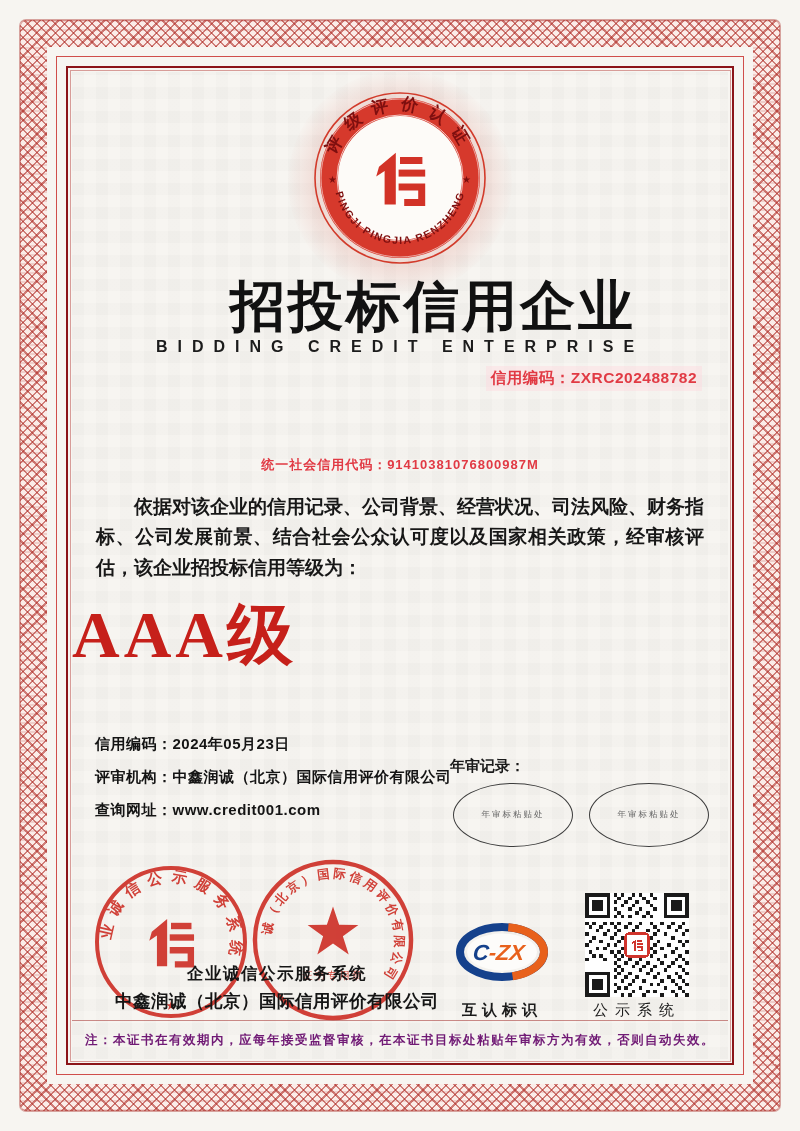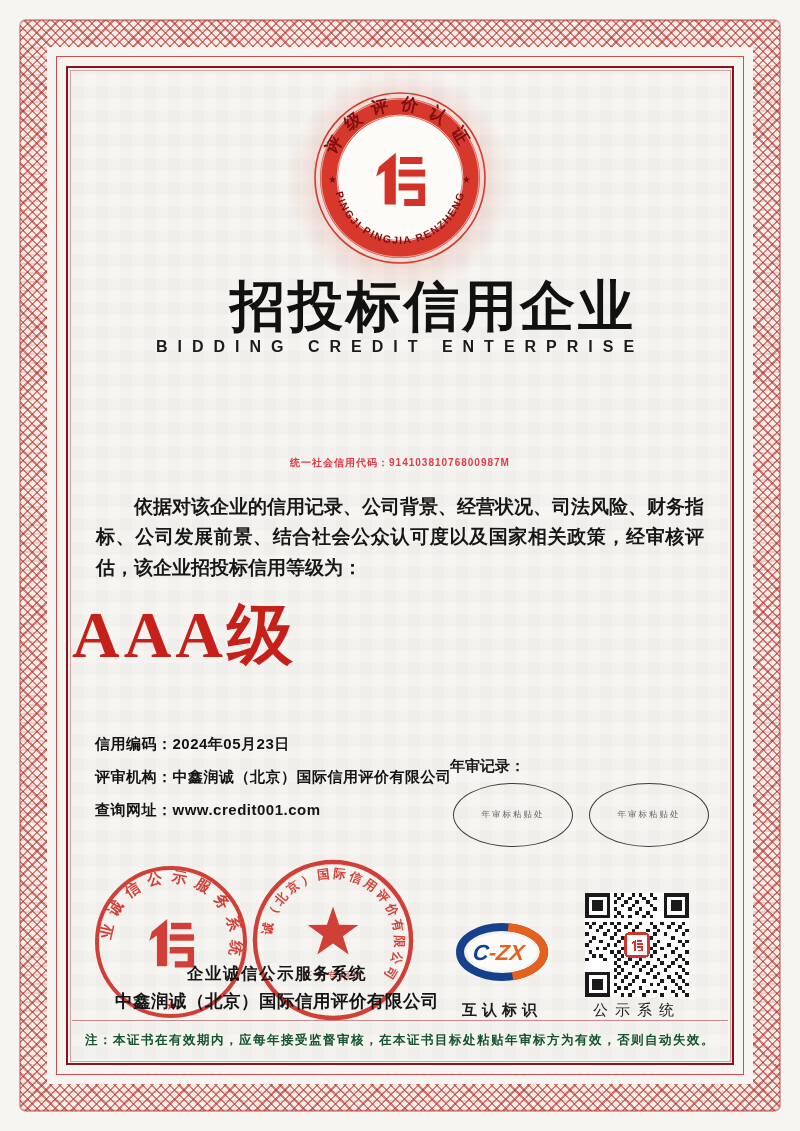--- a/index.html
+++ b/index.html
@@ -29,21 +29,21 @@
   .seal{position:absolute;left:240px;top:18px;width:176px;height:176px;}
   .title-cn{position:absolute;left:0;top:198px;width:100%;text-align:center;
     font-size:55px;font-weight:700;letter-spacing:3px;color:#111;margin-left:33px;}
   .title-en{position:absolute;left:0;top:266px;width:100%;text-align:center;
     font-size:16px;font-weight:700;letter-spacing:10px;color:#1c1c1c;}
   .credit-code{position:absolute;right:26px;top:294px;font-size:15.5px;font-weight:700;color:#e13a44;
     background:rgba(255,214,220,.38);padding:2px 5px;letter-spacing:.5px;}
   .company-name{position:absolute;left:0;top:342px;width:100%;text-align:center;
     font-size:30px;font-weight:700;letter-spacing:1px;color:#101010;}
   .uscc{position:absolute;left:0;top:384px;width:100%;text-align:center;
-    font-size:10px;font-weight:700;letter-spacing:1px;color:#e13a44;}
+    font-size:13px;font-weight:700;letter-spacing:1px;color:#e13a44;}
   .paragraph{position:absolute;left:24px;top:420px;width:608px;
     font-size:19px;font-weight:700;line-height:1.6;text-align:justify;text-indent:2em;color:#171717;}
   .grade{position:absolute;left:0;top:518px;width:100%;text-align:left;
     font-size:66px;font-weight:700;letter-spacing:4px;color:#c6201a;}
   .details{position:absolute;left:23px;top:655px;font-size:15px;font-weight:700;color:#141414;}
   .details .row{height:33px;line-height:33px;letter-spacing:.5px;}
   .annual-label{position:absolute;left:378px;top:685px;font-size:15px;font-weight:700;}
   .oval{position:absolute;width:118px;height:62px;border:1.5px solid #3c3c3c;border-radius:50%;
     display:flex;align-items:center;justify-content:center;}
   .oval span{font-size:8.5px;color:#666;letter-spacing:2px;}
@@ -56,21 +56,21 @@
   .org-lines .l1{font-size:16.5px;font-weight:700;letter-spacing:1.5px;color:#151515;}
   .org-lines .l2{font-size:17.5px;font-weight:700;letter-spacing:.5px;color:#151515;margin-top:4px;}
   .czx{position:absolute;left:382px;top:849px;width:96px;height:62px;}
   .czx-label{position:absolute;left:368px;top:929px;width:124px;text-align:center;
     font-size:15px;font-weight:700;letter-spacing:5px;}
   .qr{position:absolute;left:513px;top:821px;width:104px;height:104px;}
   .qr-label{position:absolute;left:505px;top:929px;width:120px;text-align:center;
     font-size:15px;font-weight:400;letter-spacing:7px;}
   .footer-note{position:absolute;left:0;right:0;top:948px;bottom:0;border-top:1px solid rgba(155,30,28,.5);
     display:flex;align-items:center;justify-content:center;
-    font-size:12.5px;font-weight:700;letter-spacing:1.5px;color:#14532d;}
+    font-size:12.5px;font-weight:700;letter-spacing:1.5px;color:#701a75;}
 </style>
 </head>
 <body>
 
 <svg width="0" height="0" style="position:absolute" aria-hidden="true">
   <symbol id="xin" viewBox="0 0 100 100">
     <path d="M20,34 L44,14 L44,88 L28,88 L28,40 L16,48 Z"></path>
     <path d="M50,20 h32 v10 h-32 z"></path>
     <path d="M48,38 h38 v10 h-38 z"></path>
     <path d="M48,58 h38 v32 h-30 v-10 h20 v-12 h-28 z"></path>
@@ -104,20 +104,23 @@
         <textPath href="#sealBot" startOffset="50%" text-anchor="middle">PINGJI PINGJIA RENZHENG</textPath>
       </text>
       <text x="16" y="93" font-size="10" fill="#7e0f0f">★</text>
       <text x="150" y="93" font-size="10" fill="#7e0f0f">★</text>
       <use href="#xin" x="53" y="53" width="70" height="70" fill="#d23227"></use>
     </svg>
 
     <div class="title-cn serif">招投标信用企业</div>
     <div class="title-en">BIDDING CREDIT ENTERPRISE</div>
 
+    <div class="credit-code">
+      <span>信用编码：</span><span>ZXRC202488782</span>
+    </div>
 
     <div class="uscc">
       <span>统一社会信用代码：</span><span>91410381076800987M</span>
     </div>
 
     <div class="paragraph serif">依据对该企业的信用记录、公司背景、经营状况、司法风险、财务指标、公司发展前景、结合社会公众认可度以及国家相关政策，经审核评估，该企业招投标信用等级为：</div>
 
     <div class="grade serif">AAA级</div>
 
     <div class="details">

